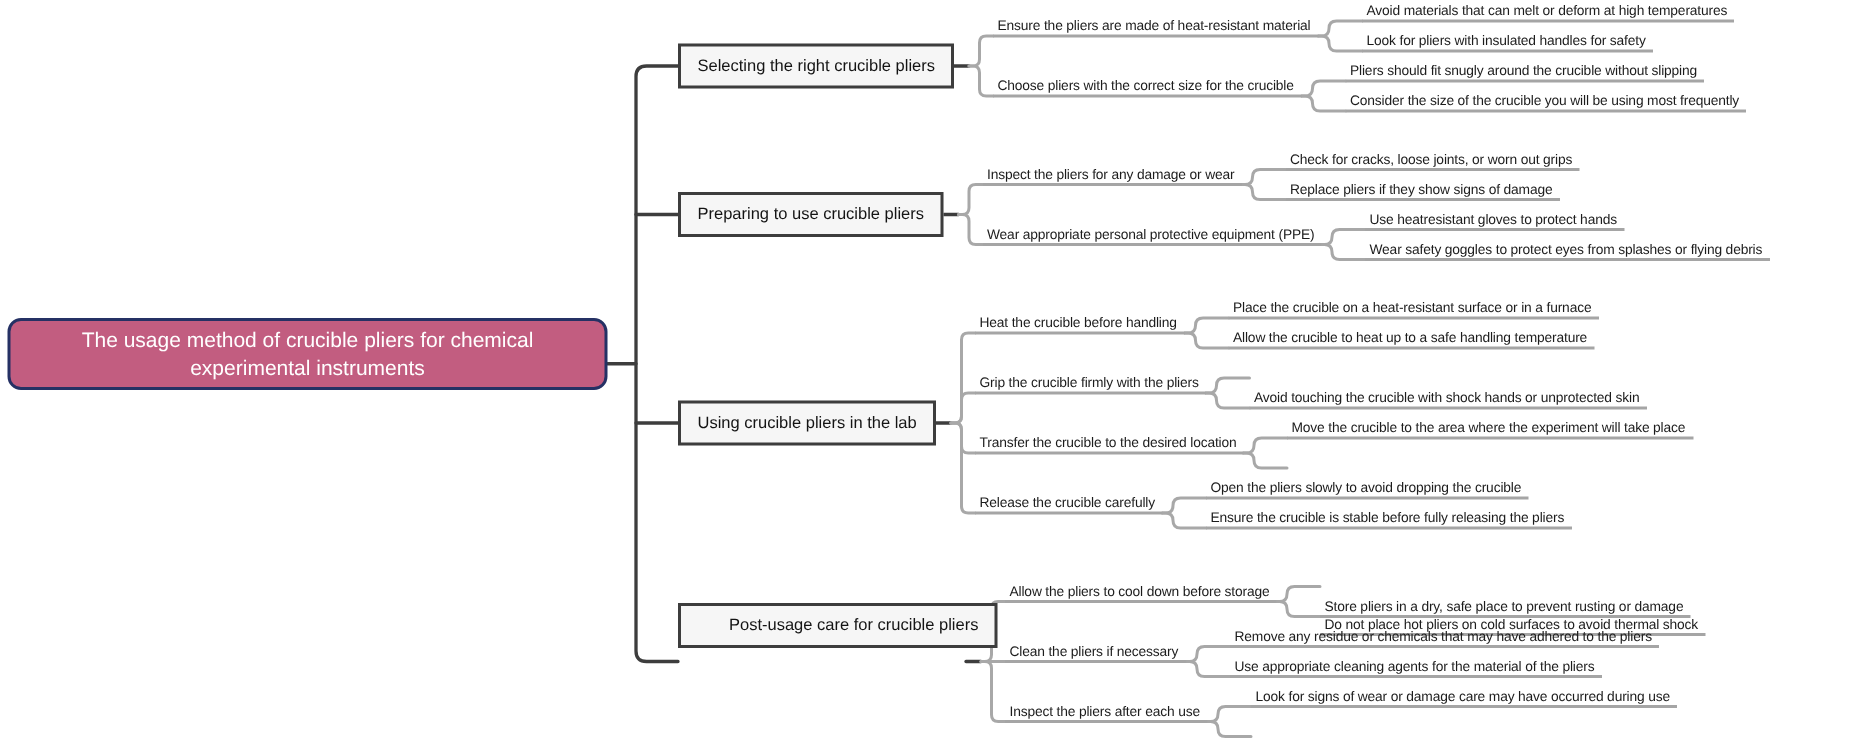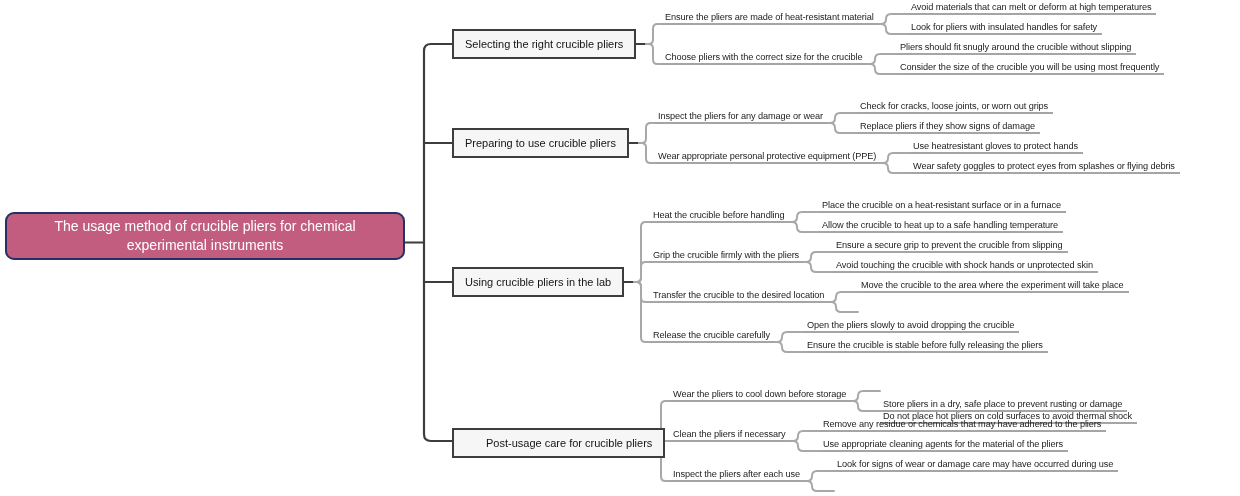--- a/index.html
+++ b/index.html
@@ -99,29 +99,28 @@
     <div class="leaf" style="left: 857px; top: 100px;">Check for cracks, loose joints, or worn out grips</div>
     <div class="leaf" style="left: 857px; top: 120px;">Replace pliers if they show signs of damage</div>
     <div class="leaf" style="left: 655px; top: 150px;">Wear appropriate personal protective equipment (PPE)</div>
     <div class="leaf" style="left: 910px; top: 140px;">Use heatresistant gloves to protect hands</div>
     <div class="leaf" style="left: 910px; top: 160px;">Wear safety goggles to protect eyes from splashes or flying debris</div>
     <div class="branch-box" style="left: 452px; top: 267px;">Using crucible pliers in the lab</div>
     <div class="leaf" style="left: 650px; top: 209px;">Heat the crucible before handling</div>
     <div class="leaf" style="left: 819px; top: 199px;">Place the crucible on a heat-resistant surface or in a furnace</div>
     <div class="leaf" style="left: 819px; top: 219px;">Allow the crucible to heat up to a safe handling temperature</div>
     <div class="leaf" style="left: 650px; top: 249px;">Grip the crucible firmly with the pliers</div>
-    <div class="leaf" style="left: 833px; top: 239px;">Ensure a secure grip to prevent the crucible from slipping</div>
     <div class="leaf" style="left: 833px; top: 259px;">Avoid touching the crucible with shock hands or unprotected skin</div>
     <div class="leaf" style="left: 650px; top: 289px;">Transfer the crucible to the desired location</div>
     <div class="leaf" style="left: 858px; top: 279px;">Move the crucible to the area where the experiment will take place</div>
     <div class="leaf" style="left: 650px; top: 329px;">Release the crucible carefully</div>
     <div class="leaf" style="left: 804px; top: 319px;">Open the pliers slowly to avoid dropping the crucible</div>
     <div class="leaf" style="left: 804px; top: 339px;">Ensure the crucible is stable before fully releasing the pliers</div>
-    <div class="branch-box" style="left: 452px; top: 428px; padding-left: 32px;">Post-usage care for crucible pliers</div>
-    <div class="leaf" style="left: 670px; top: 388px;">Wear the pliers to cool down before storage</div>
+    <div class="branch-box" style="left: 452px; top: 402px; padding-left: 32px;">Post-usage care for crucible pliers</div>
+    <div class="leaf" style="left: 670px; top: 388px;">Allow the pliers to cool down before storage</div>
     <div class="leaf" style="left: 880px; top: 378px; margin-top: 32px;">Do not place hot pliers on cold surfaces to avoid thermal shock</div>
     <div class="leaf" style="left: 880px; top: 398px;">Store pliers in a dry, safe place to prevent rusting or damage</div>
     <div class="leaf" style="left: 670px; top: 428px;">Clean the pliers if necessary</div>
     <div class="leaf" style="left: 820px; top: 418px;">Remove any residue or chemicals that may have adhered to the pliers</div>
     <div class="leaf" style="left: 820px; top: 438px;">Use appropriate cleaning agents for the material of the pliers</div>
     <div class="leaf" style="left: 670px; top: 468px;">Inspect the pliers after each use</div>
     <div class="leaf" style="left: 834px; top: 458px;">Look for signs of wear or damage care may have occurred during use</div>
     <div class="leaf" style="left: 834px; top: 478px; margin-top: 48px;">Replace or repair the pliers as needed to ensure safety and functionality</div>
   </div>
 

